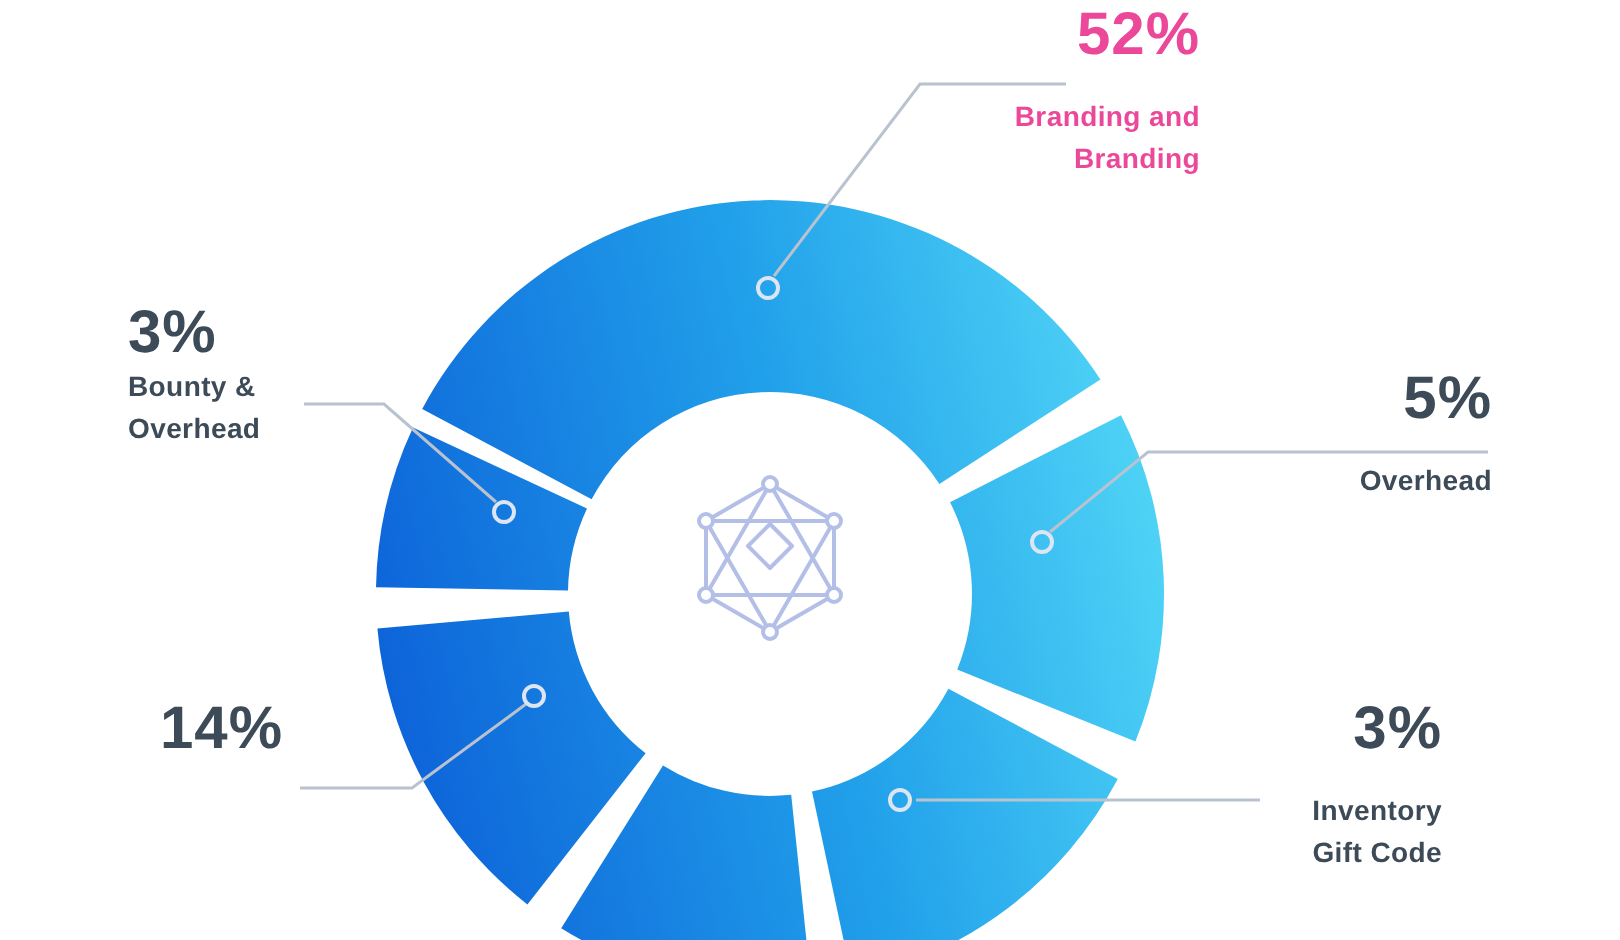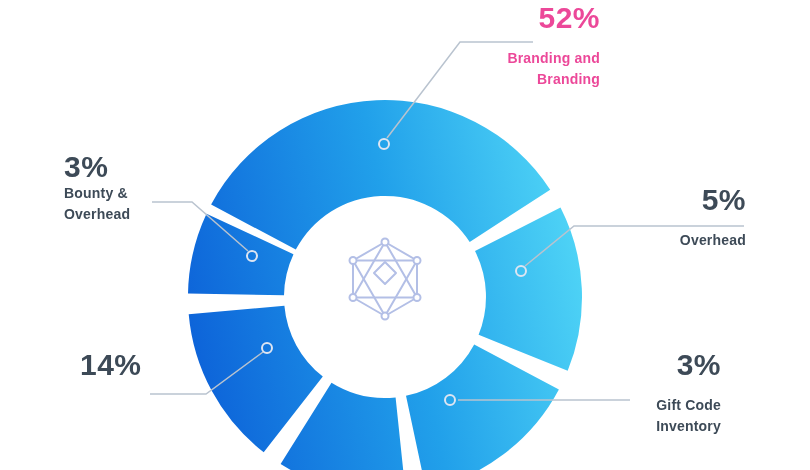--- a/index.html
+++ b/index.html
@@ -97,22 +97,22 @@
   <div class="callout right" style="top: 184px; right: 64px; color: rgb(61, 74, 87);">
     <div class="pct">5%</div>
     <div class="name">
       <div>Overhead</div>
     </div>
   </div>
 
   <div class="callout right" style="top: 349px; right: 89px; color: rgb(61, 74, 87);">
     <div class="pct">3%</div>
     <div class="name">
+      <div>Inventory</div>
       <div>Gift Code</div>
-      <div>Inventory</div>
     </div>
   </div>
 
   <div class="callout left" style="top: 349px; left: 80px; color: rgb(61, 74, 87);">
     <div class="pct">14%</div>
   </div>
 
   <div class="callout left" style="top: 151px; left: 64px; color: rgb(61, 74, 87);">
     <div class="pct">3%</div>
     <div class="name">

